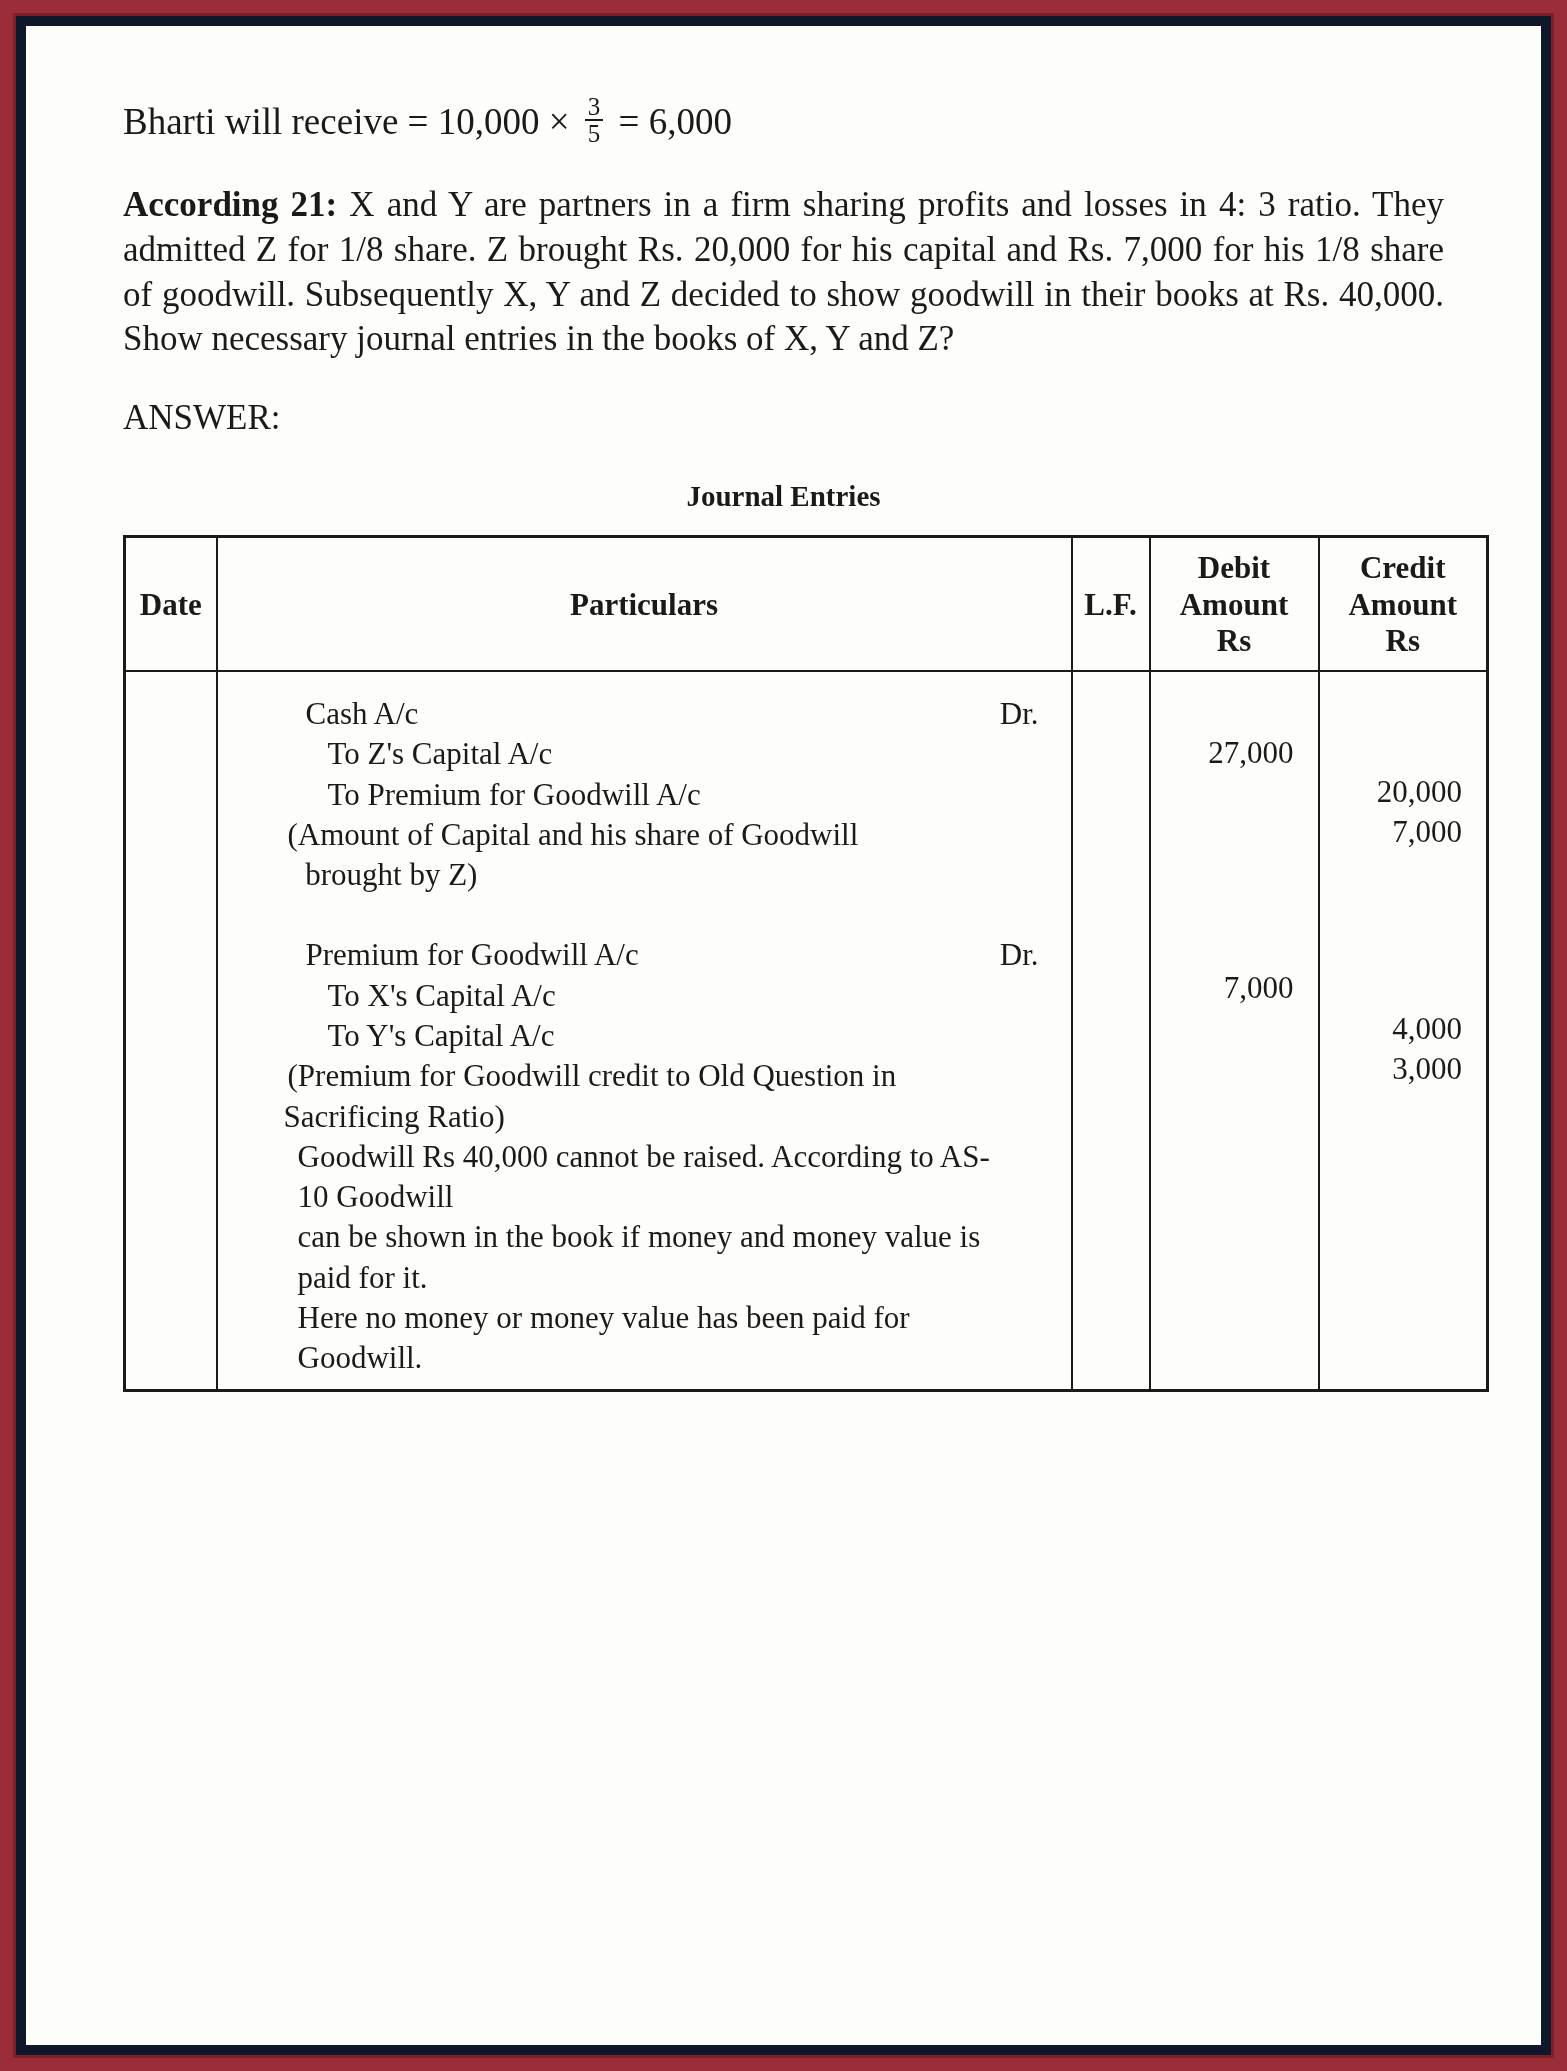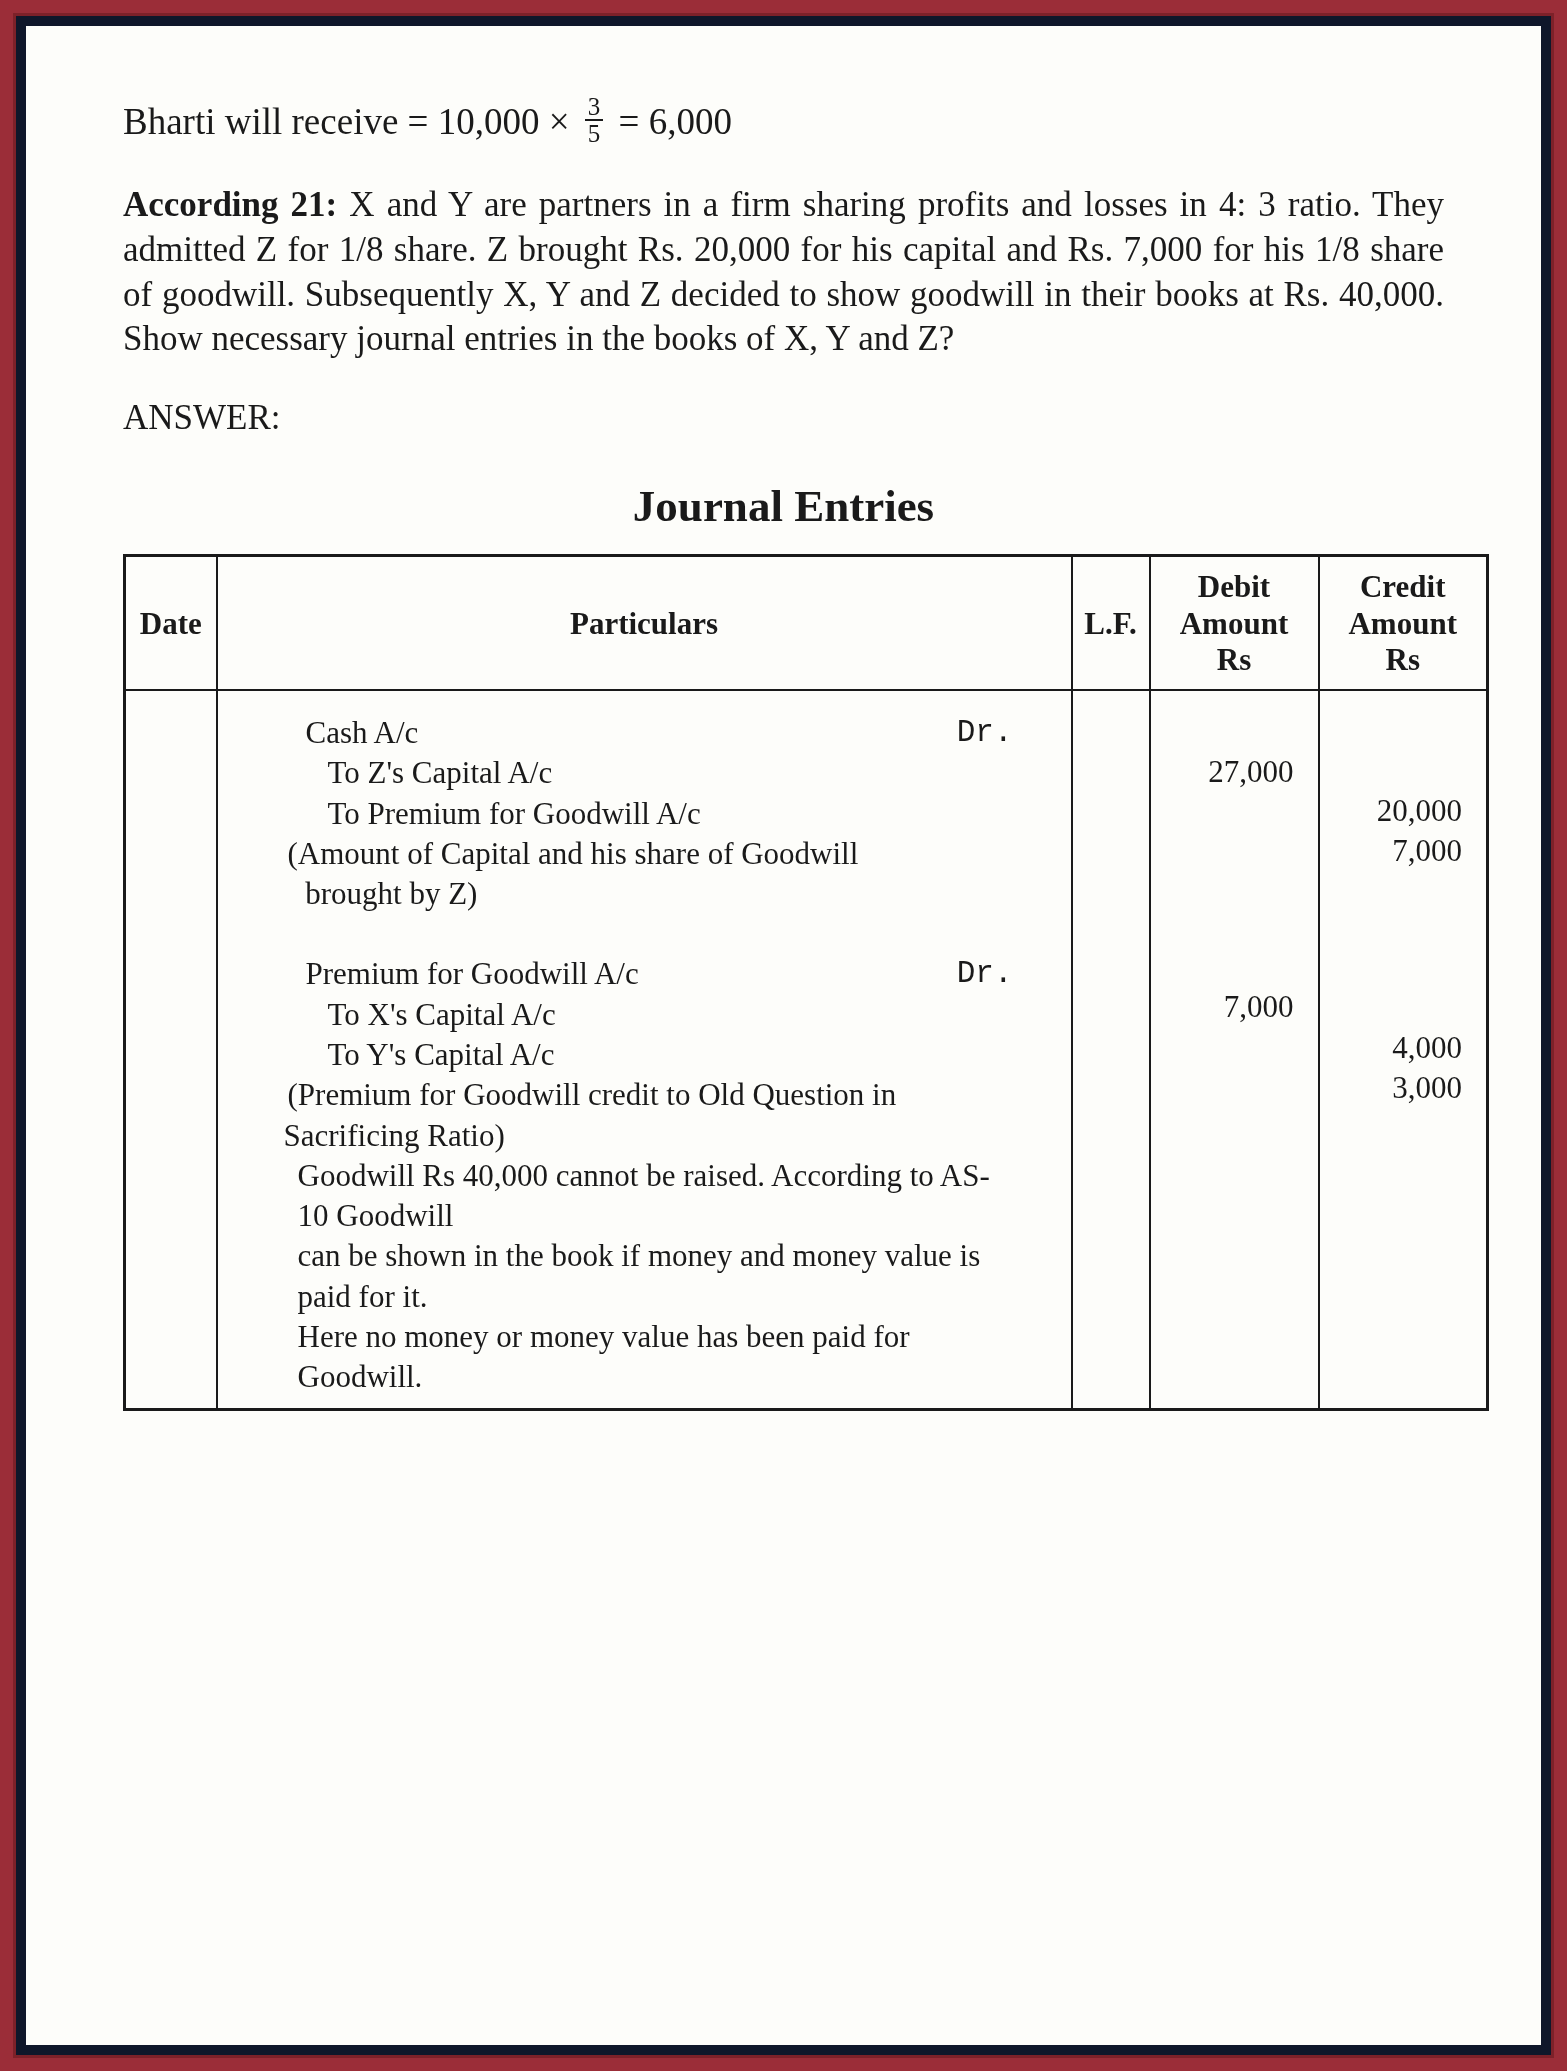--- a/index.html
+++ b/index.html
@@ -85,21 +85,21 @@
   .question-block b { font-weight: bold; }
 
   .answer-label {
     font-size: 35px;
     margin: 36px 0 0 22px;
   }
 
   .journal-title {
     text-align: center;
     font-weight: bold;
-    font-size: 45px;
+    font-size: 29px;
     margin: 42px 0 0 0;
   }
 
   
   table.journal {
     margin: 22px 0 0 22px;
     width: 1363px;
     border-collapse: collapse;
     border: 3px solid #1a1a1a;
     table-layout: fixed;
@@ -133,22 +133,21 @@
     line-height: 1.30;
   }
   .p-line { white-space: pre; display: block; position: relative; }
   .p-line.lvl0 { padding-left: 80px; }
   .p-line.lvl1 { padding-left: 102px; }
   .p-line.narr { padding-left: 72px; }
   .p-line.narr-hang { padding-left: 62px; }
   .p-line.narr-flush { padding-left: 58px; }
   .p-line .dr {
     position: absolute;
-    right: 50px;
-    font-family: Liberation Mono, monospace;
+    right: 24px;
   }
   .spacer-line { display: block; height: 40px; }
 
   .amt-body {
     font-size: 31px;
     line-height: 1.30;
     padding: 22px 24px 10px 8px;
     text-align: right;
   }
   .amt-line { display: block; }

